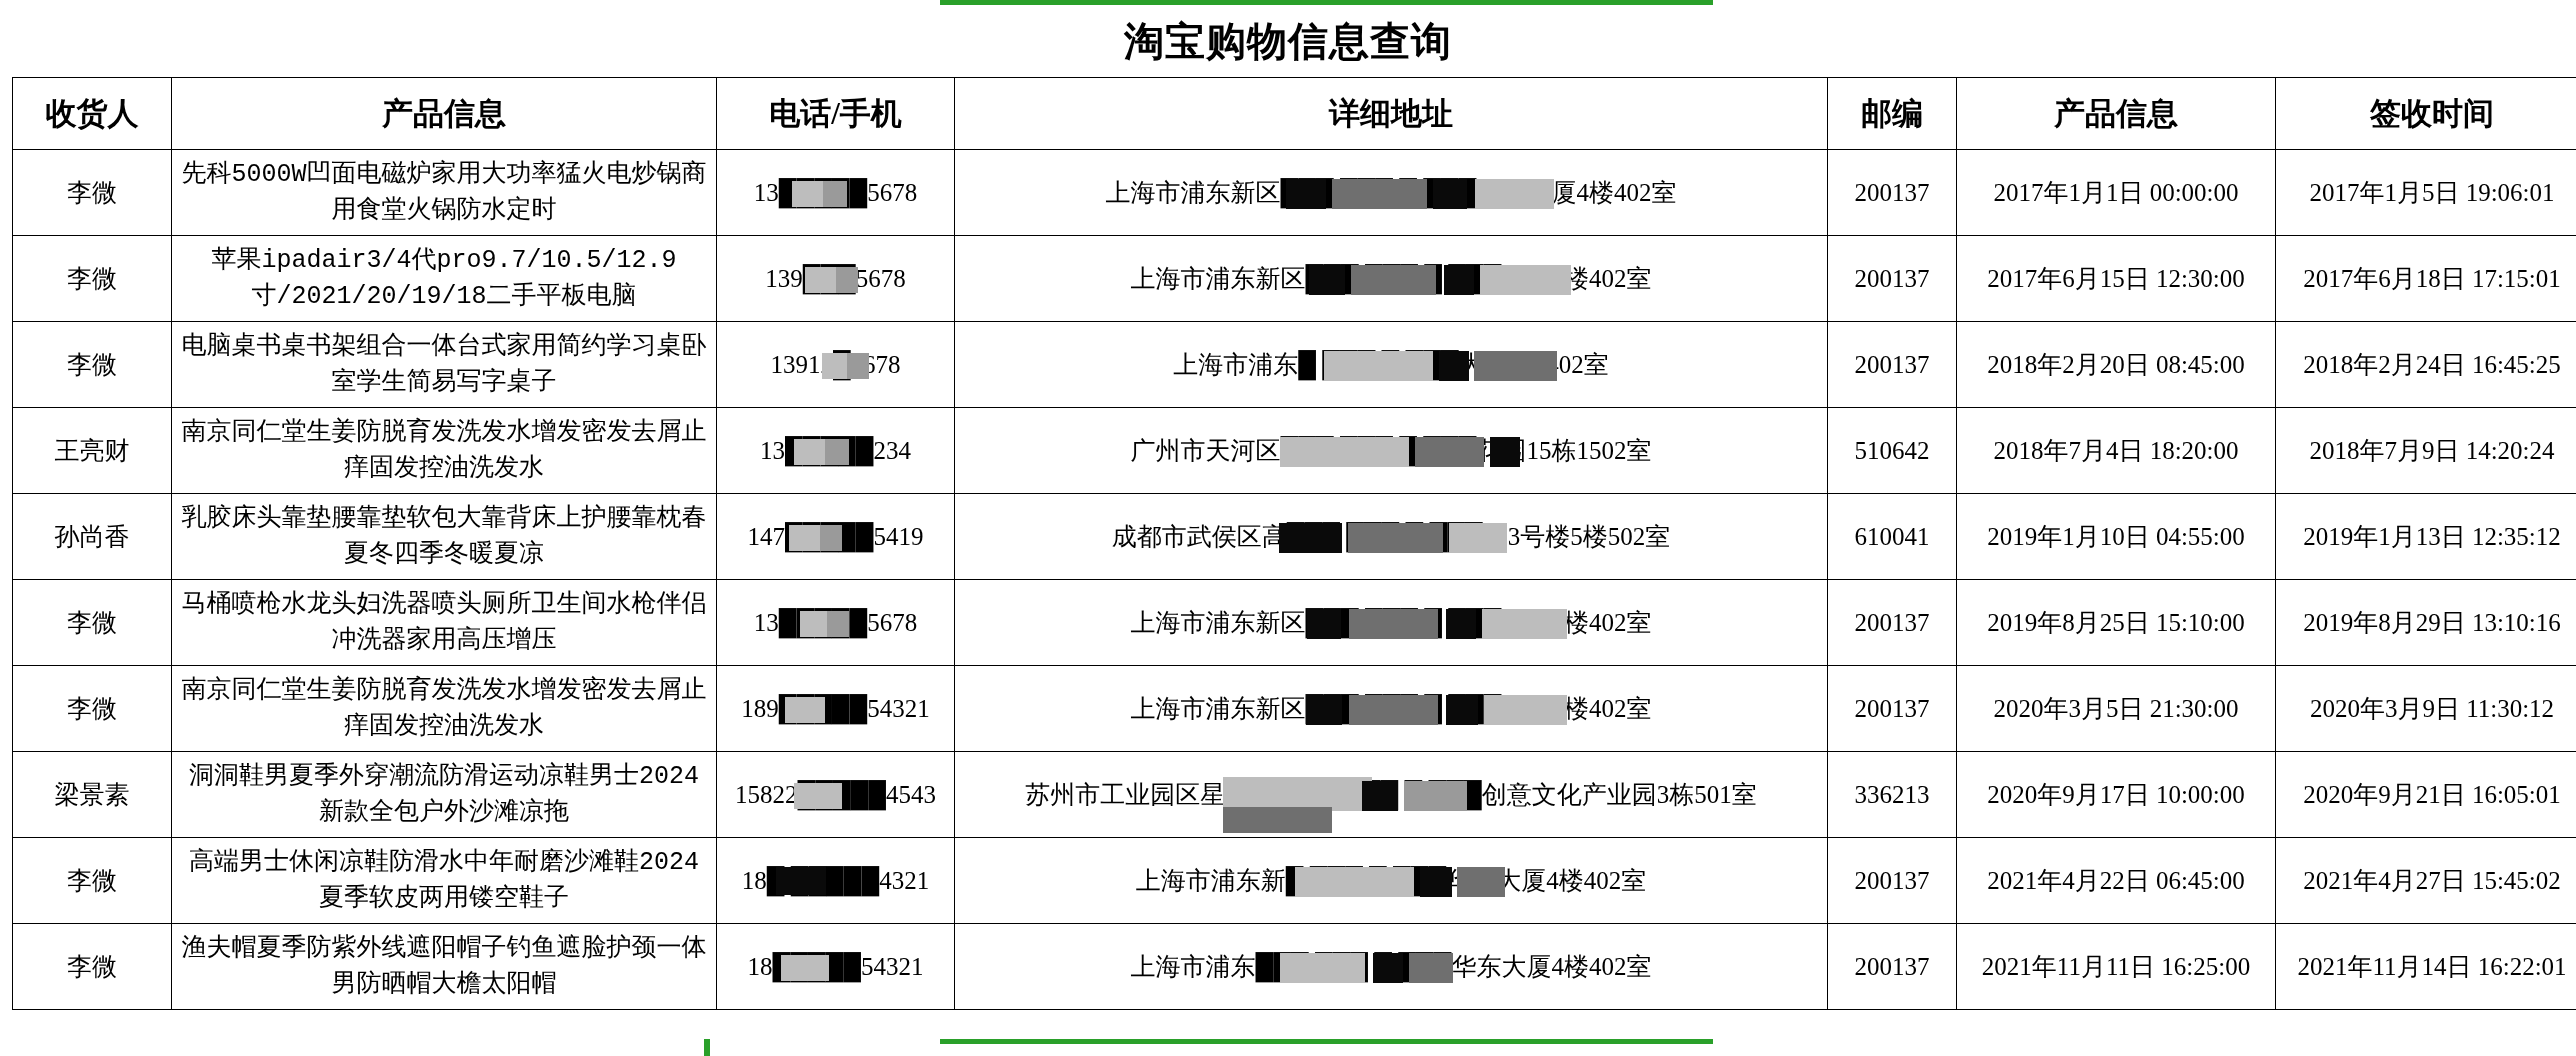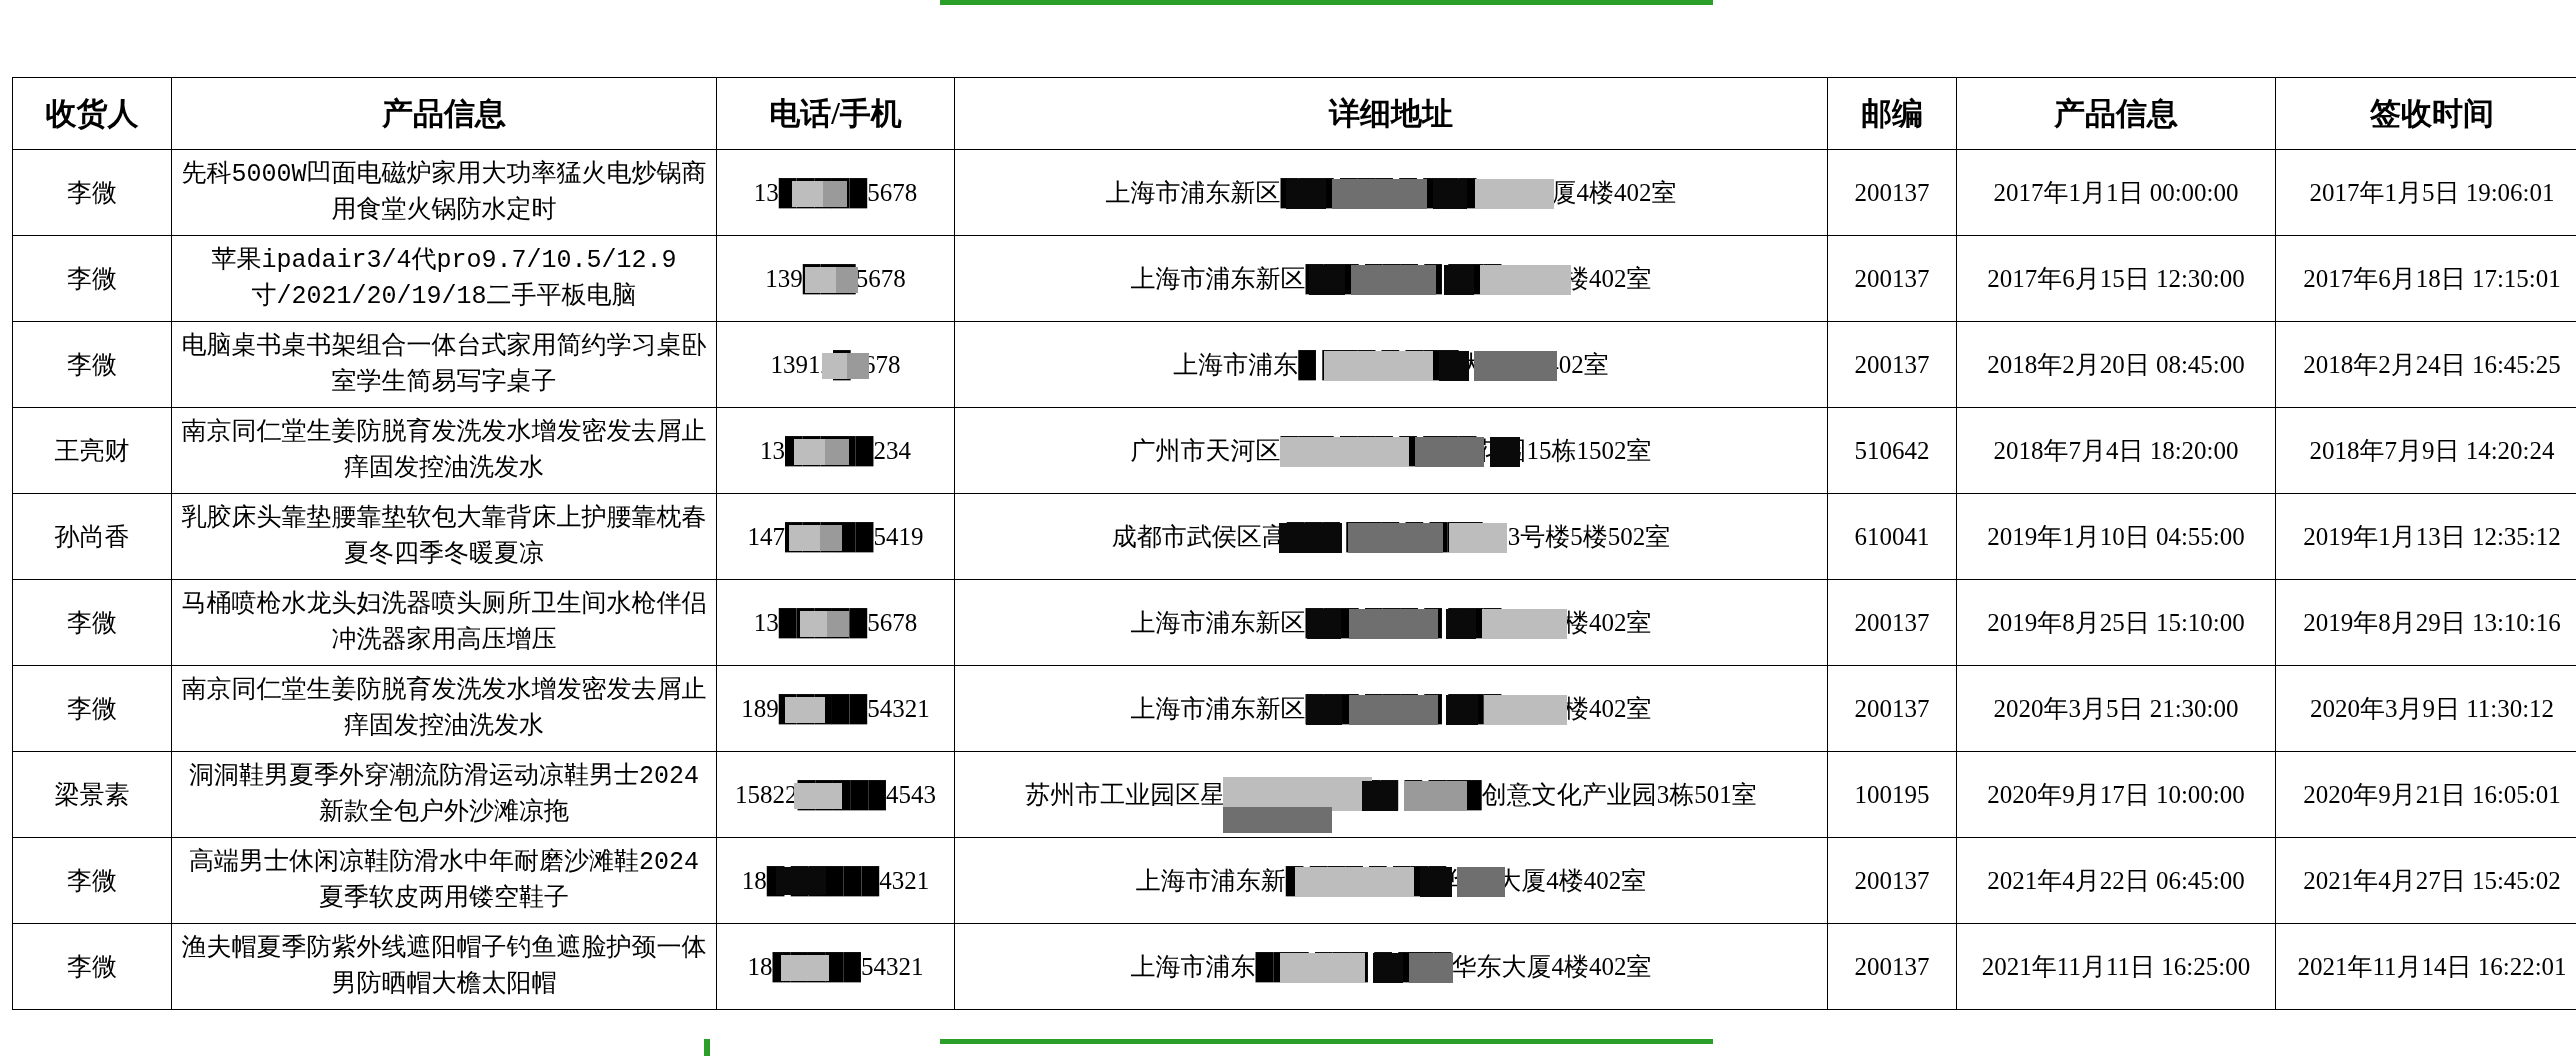--- a/index.html
+++ b/index.html
@@ -122,20 +122,21 @@
     background: #2aa02a;
   }
 </style>
 </head>
 <body>
 
 <div class="page">
 
   <div class="top-rule"></div>
 
+  <div class="title">淘宝购物信息查询</div>
 
   <div class="table-wrap">
     <table class="grid">
       <colgroup>
         <col class="c-name">
         <col class="c-prod">
         <col class="c-phone">
         <col class="c-addr">
         <col class="c-zip">
         <col class="c-order">
@@ -329,21 +330,21 @@
           </td>
           <td class="addr">
             <span class="cellflow">
               <span>苏州市工业园区星港█████ ███ █ ███创意文化产业园3栋501室</span>
               <span class="redact rd-light" style="left:198px;top:0px;width:149px;height:34px;"></span>
               <span class="redact rd-mid" style="left:198px;top:30px;width:109px;height:26px;"></span>
               <span class="redact rd-dark" style="left:337px;top:4px;width:36px;height:30px;"></span>
               <span class="redact rd-gray" style="left:379px;top:4px;width:63px;height:30px;"></span>
             </span>
           </td>
-          <td class="zip">100195</td>
+          <td class="zip">336213</td>
           <td class="date">2020年9月17日 10:00:00</td>
           <td class="date">2020年9月21日 16:05:01</td>
         </tr>
 
         <tr>
           <td class="name">李微</td>
           <td class="prod">高端男士休闲凉鞋防滑水中年耐磨沙滩鞋2024夏季软皮两用镂空鞋子</td>
           <td class="phone">
             <span class="cellflow">
               <span>18█ █████4321</span>

